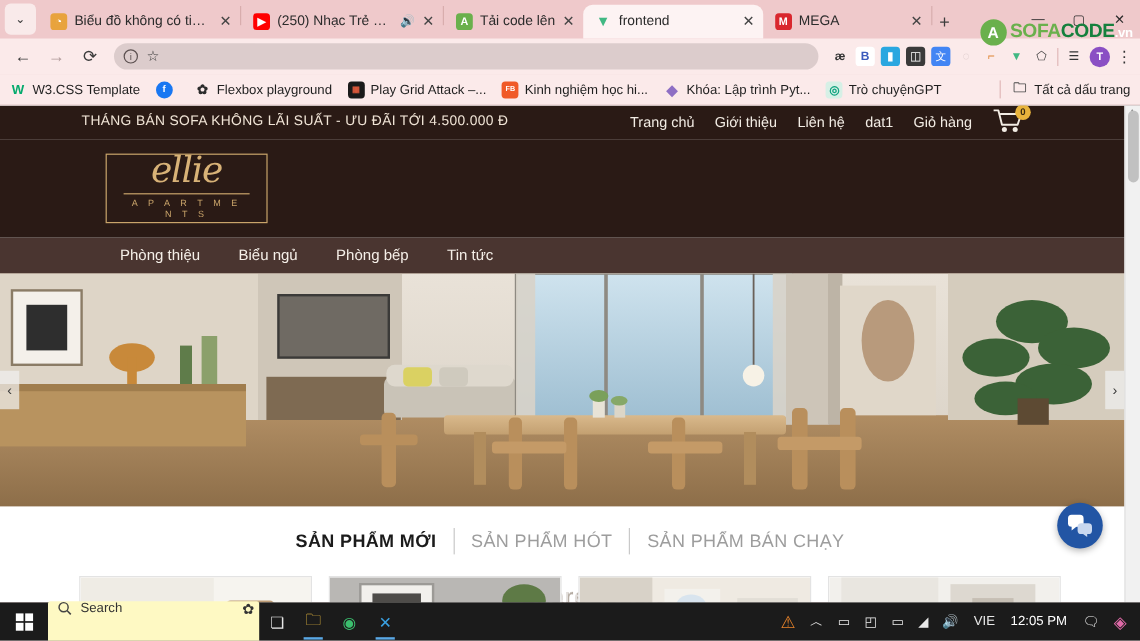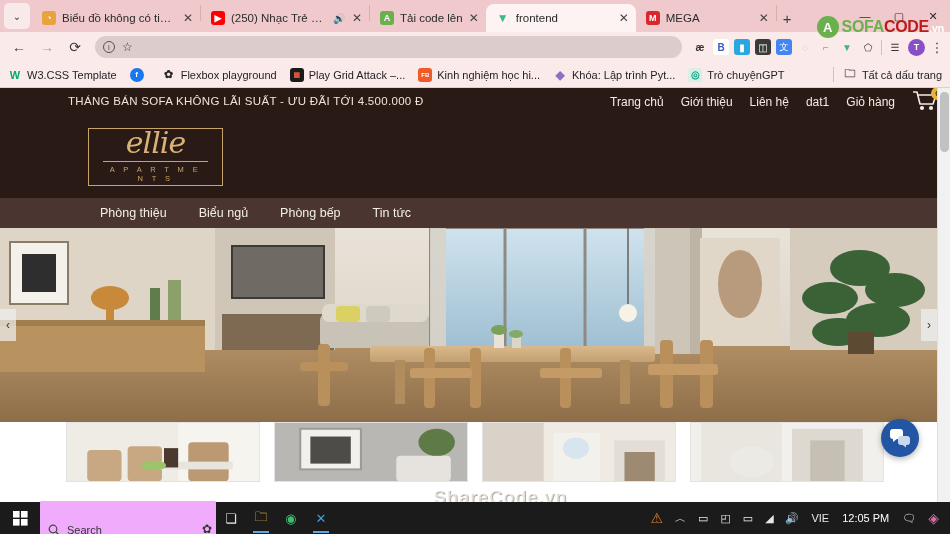--- a/index.html
+++ b/index.html
@@ -110,21 +110,21 @@
   }
 
   .topbanner {
     height: 28px; background:#2a1a15; display:flex; align-items:center;
     padding: 0 10px; position: relative;
   }
   .topbanner .promo {
     color:#f0e4d6; font-size: 11.5px; letter-spacing:.3px;
     position:absolute; left: 68px; top:7px;
   }
-  .topnav { margin-left:auto; display:flex; align-items:center; gap:17px; }
+  .topnav { margin-left:auto; display:flex; align-items:center; gap:17px; padding-right:85px;}
   .topnav a { color:#f2ece4; font-size:12px; text-decoration:none; white-space:nowrap;}
   .cart-wrap { position:relative; width:28px; height:24px; }
   .cart-badge {
     position:absolute; right:-4px; top:-3px; width:13px;height:13px;border-radius:50%;
     background:#e8b33c; color:#3a2a10; font-size:8px; font-weight:bold;
     display:flex;align-items:center;justify-content:center;
   }
 
   .headmid {
     height: 82px; background:#2a1a15; display:flex; align-items:center;
@@ -214,34 +214,34 @@
   
   .sc-logo {
     position:absolute; right:6px; top:16px; display:flex; align-items:center; gap:3px;
     z-index: 40; pointer-events:none;
   }
   .sc-badge {
     width:22px;height:22px;border-radius:50%;background:#6ab04c;
     display:flex;align-items:center;justify-content:center;color:#fff;font-size:13px;font-weight:bold;
   }
   .sc-text { font-size:16px; font-weight:bold; letter-spacing:-.3px; }
-  .sc-share { color:#6ab04c; } .sc-code { color:#b91c1c; } .sc-vn { color:#fff; font-size:11px;}
+  .sc-share { color:#6ab04c; } .sc-code { color:#15803d; } .sc-vn { color:#fff; font-size:11px;}
 
   
   .taskbar {
     position:absolute; left:0; bottom:0; width:950px; height:32px;
     background:#1b1b1b; display:flex; align-items:center; padding: 0 2px;
   }
   .start {
     width:36px;height:32px;display:flex;align-items:center;justify-content:center;
     color:#fff;font-size:15px;
   }
   .tb-search {
-    width:176px;height:35px;background:#f0abfc;border-radius:2px;
-    display:flex;align-items:flex-end;gap:7px;padding:0 8px;margin-left:2px;
+    width:176px;height:35px;background:#fef9c3;border-radius:2px;
+    display:flex;align-items:flex-start;gap:7px;padding:0 8px;margin-left:2px;
     font-size:11px;color:#333; position:relative;
   }
   .tb-icon {
     width:30px;height:32px;display:flex;align-items:center;justify-content:center;
     font-size:13px;color:#e6e6e6; position:relative;
   }
   .tb-icon.active::after{
     content:''; position:absolute; bottom:1px; left:7px; width:16px;height:2px;background:#5aa9e6;
   }
   .tray { margin-left:auto; display:flex; align-items:center; gap:2px; padding-right:4px;}
@@ -502,20 +502,27 @@
         <ellipse cx="499" cy="102" rx="8" ry="5" fill="#7aa05a"></ellipse>
         <rect x="512" y="108" width="9" height="12" fill="#dcd6c7"></rect>
         <ellipse cx="516" cy="106" rx="7" ry="4" fill="#86a868"></ellipse>
       </svg>
       <div class="carousel-arrow ca-left">‹</div>
       <div class="carousel-arrow ca-right">›</div>
     </div>
 
     <div class="hero-wm">ShareCode.vn</div>
 
+    <div class="prodtabs">
+      <span class="ptab active">SẢN PHẨM MỚI</span>
+      <span class="ptab-sep"></span>
+      <span class="ptab idle">SẢN PHẨM HÓT</span>
+      <span class="ptab-sep"></span>
+      <span class="ptab idle">SẢN PHẨM BÁN CHẠY</span>
+    </div>
 
     <div class="prodrow">
       <div class="pcard">
         <svg class="pcard-img" width="100%" height="100%" viewBox="0 0 190 60" preserveAspectRatio="none">
           <rect width="190" height="60" fill="#efece5"></rect>
           <rect x="110" y="0" width="80" height="60" fill="#f6f4ef"></rect>
           <rect x="20" y="28" width="34" height="32" rx="4" fill="#c8a882"></rect>
           <rect x="60" y="24" width="34" height="36" rx="4" fill="#c8a882"></rect>
           <rect x="120" y="20" width="40" height="40" rx="4" fill="#bb9a73"></rect>
           <rect x="92" y="40" width="72" height="8" fill="#e8e5de"></rect>

